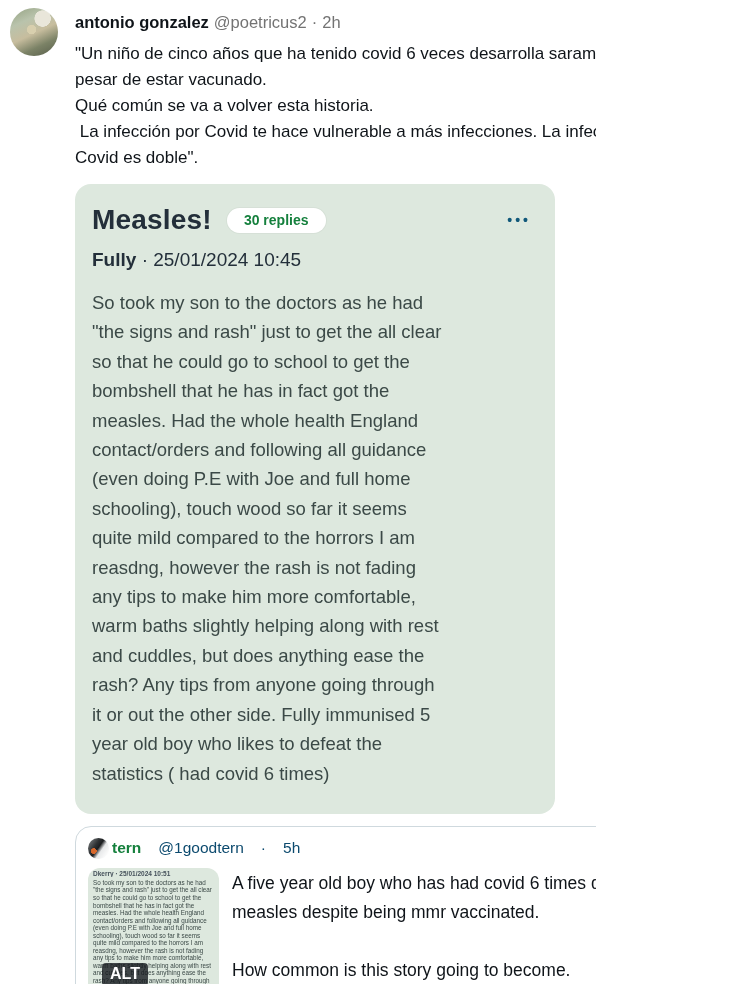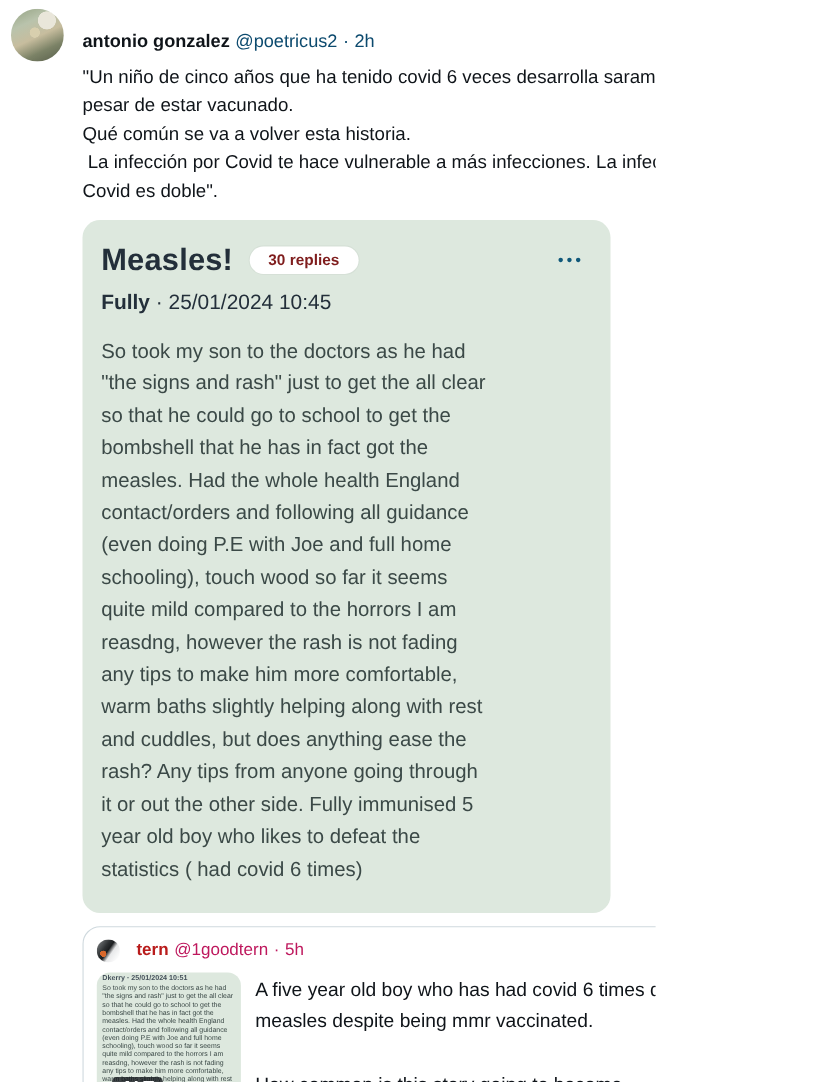--- a/index.html
+++ b/index.html
@@ -12,51 +12,51 @@
   .avatar { width:48px; height:48px; border-radius:50%; flex:0 0 48px; overflow:hidden;
     background:
       radial-gradient(circle at 68% 22%, #e9e6da 0 16%, rgba(0,0,0,0) 17%),
       radial-gradient(circle at 45% 45%, #d8cfae 0 12%, rgba(0,0,0,0) 13%),
       linear-gradient(155deg,#93a181 0%,#b9c3ac 28%,#c7bd9e 52%,#7b8266 74%,#565c49 100%);
   }
   .content { margin-left:17px; flex:1; max-width:660px; }
 
   .t-header { display:flex; align-items:baseline; font-size:16.5px; padding-top:5px; }
   .t-name { font-weight:bold; color:#0f1419; }
-  .t-gray { color:#0c4a6e; margin-left:5px;margin-top:16px; }
+  .t-gray { color:#737373; margin-left:5px; }
   .more-dots { margin-left:auto; margin-right:12px; color:#424d57; font-weight:bold;
     font-size:12px; letter-spacing:2px; line-height:10px; }
 
   .t-text { margin-top:9px; font-size:17px; line-height:26px; color:#0f1419; white-space:pre-wrap; }
 
   
   .shot { margin-top:13px; width:480px; background:#dde8de; border-radius:16px;
     padding:20px 16px 26px 17px; color:#3b4947; }
   .shot-head { display:flex; align-items:center; }
   .shot-title { font-size:28px; font-weight:bold; color:#232f3a; letter-spacing:0.2px; }
   .replies-pill { margin-left:15px; background:#ffffff; border-radius:999px;
-    padding:4px 17px 5px 17px; font-size:14px; font-weight:bold; color:#7f1d1d;
+    padding:4px 17px 5px 17px; font-size:14px; font-weight:bold; color:#15803d;
     box-shadow:0 0 0 1px rgba(0,0,0,0.03); }
   .shot-dots { margin-left:auto; margin-right:8px; color:#10587a; font-weight:bold;
     font-size:14px; letter-spacing:3px; line-height:12px; }
   .shot-author-row { margin-top:13px; font-size:19px; color:#232f3a; }
   .shot-author { font-weight:bold; }
   .shot-body { margin-top:17px; font-size:18.5px; line-height:29.4px; white-space:pre-wrap; color:#3b4947; }
 
   
   .quote { margin-top:12px; width:658px; height:210px; border:1px solid #cfd9de;
     border-radius:16px; padding:11px 12px; overflow:hidden; }
   .q-header { display:flex; align-items:center; font-size:15.5px; }
   .q-avatar { width:21px; height:21px; border-radius:50%; flex:0 0 21px; overflow:hidden;
     background:
       radial-gradient(circle at 28% 62%, #d8682c 0 14%, rgba(0,0,0,0) 15%),
       linear-gradient(125deg,#8a8d8f 0%,#2e3133 35%,#1b1d1f 48%,#e8e9ea 62%,#ffffff 90%);
   }
-  .q-name { font-weight:bold; margin-left:15px; color:#b91c1c; }
-  .q-gray { color:#be185d; margin-left:5px; }
+  .q-name { font-weight:bold; margin-left:3px; color:#15803d; }
+  .q-gray { color:#0c4a6e; margin-left:17px; }
 
   .q-body { display:flex; margin-top:9px; align-items:flex-start; }
   .thumb { position:relative; width:131px; height:145px; border-radius:12px; overflow:hidden;
     background:#dde8de; padding:4px 5px; flex:0 0 131px; }
   .thumb-head { font-size:6.5px; font-weight:bold; color:#44505a; white-space:nowrap;
     overflow:hidden; margin-top:-2px; }
   .thumb-body { margin-top:2px; font-size:6.3px; line-height:7.55px; white-space:pre-wrap;
     color:#3b4947; }
   .alt-badge { position:absolute; left:14px; top:95px; background:rgba(15,20,25,0.77);
     color:#ffffff; font-size:16px; font-weight:bold; padding:2px 8px 3px 8px; border-radius:4px; }

